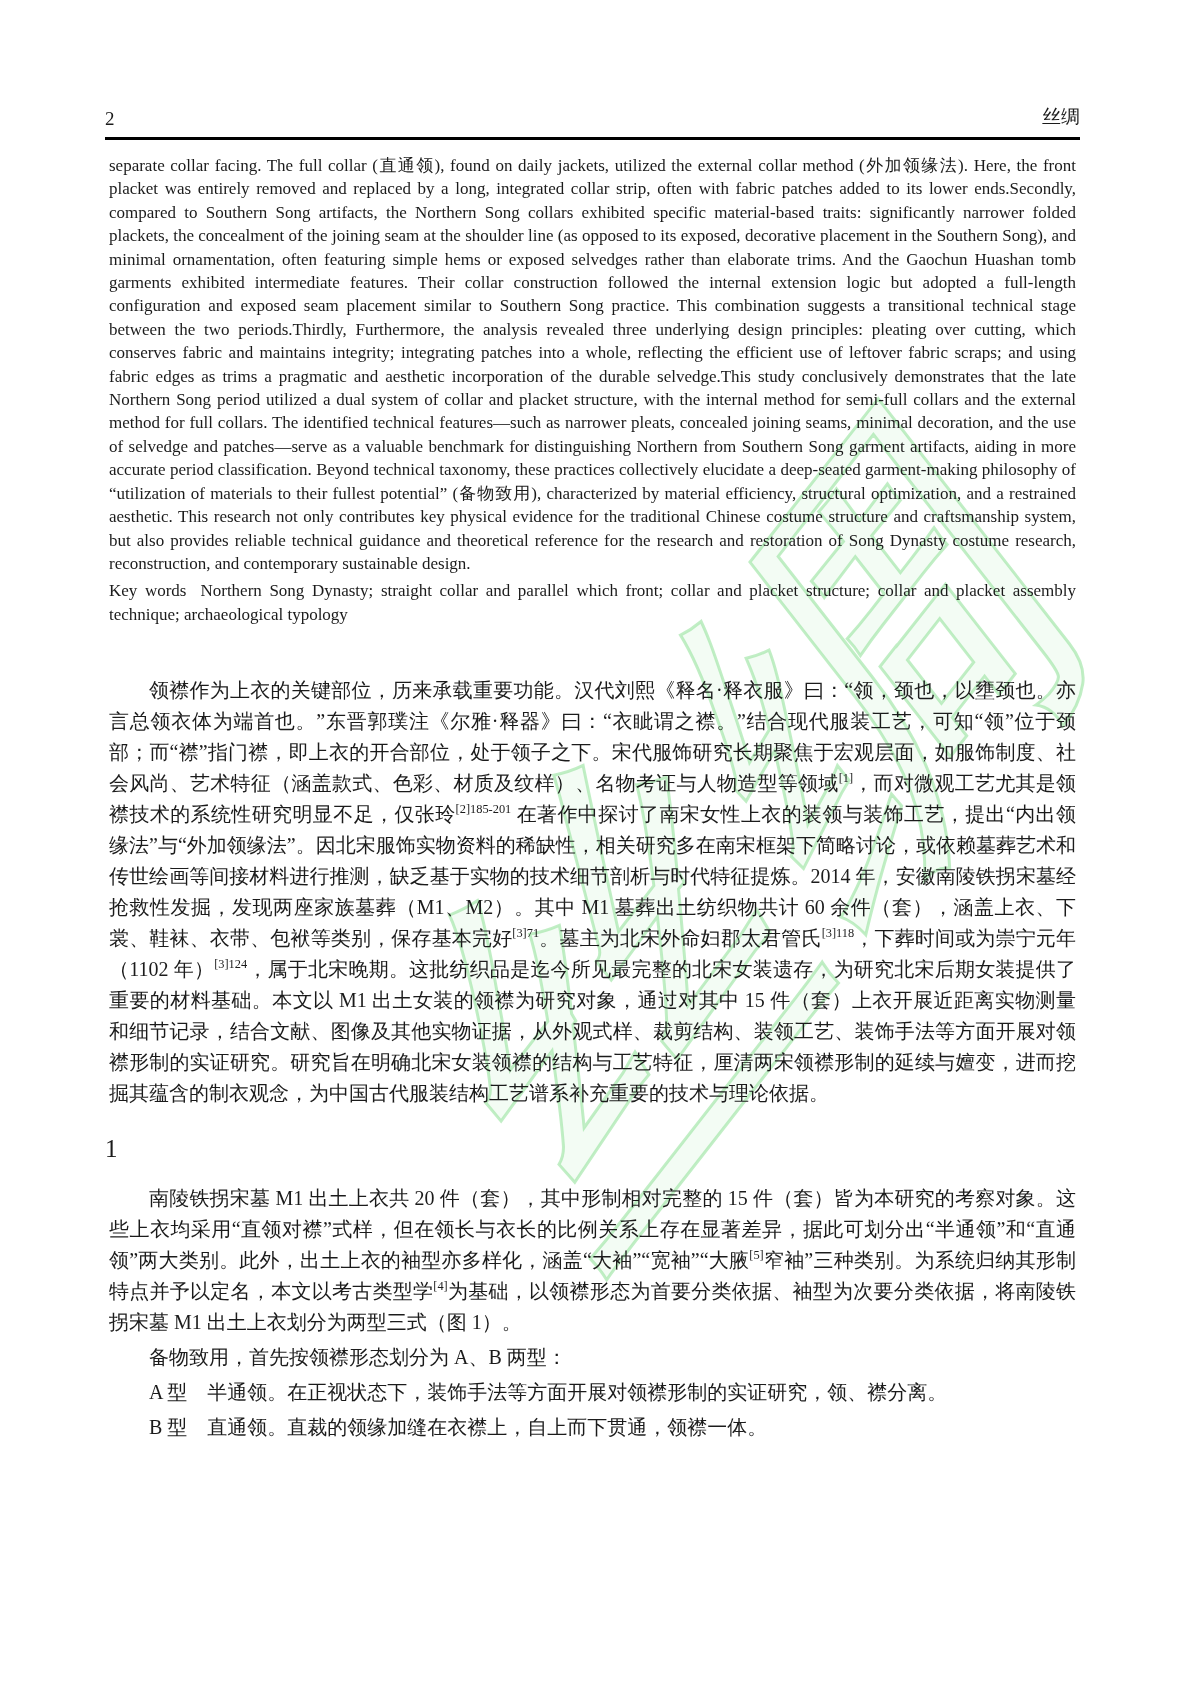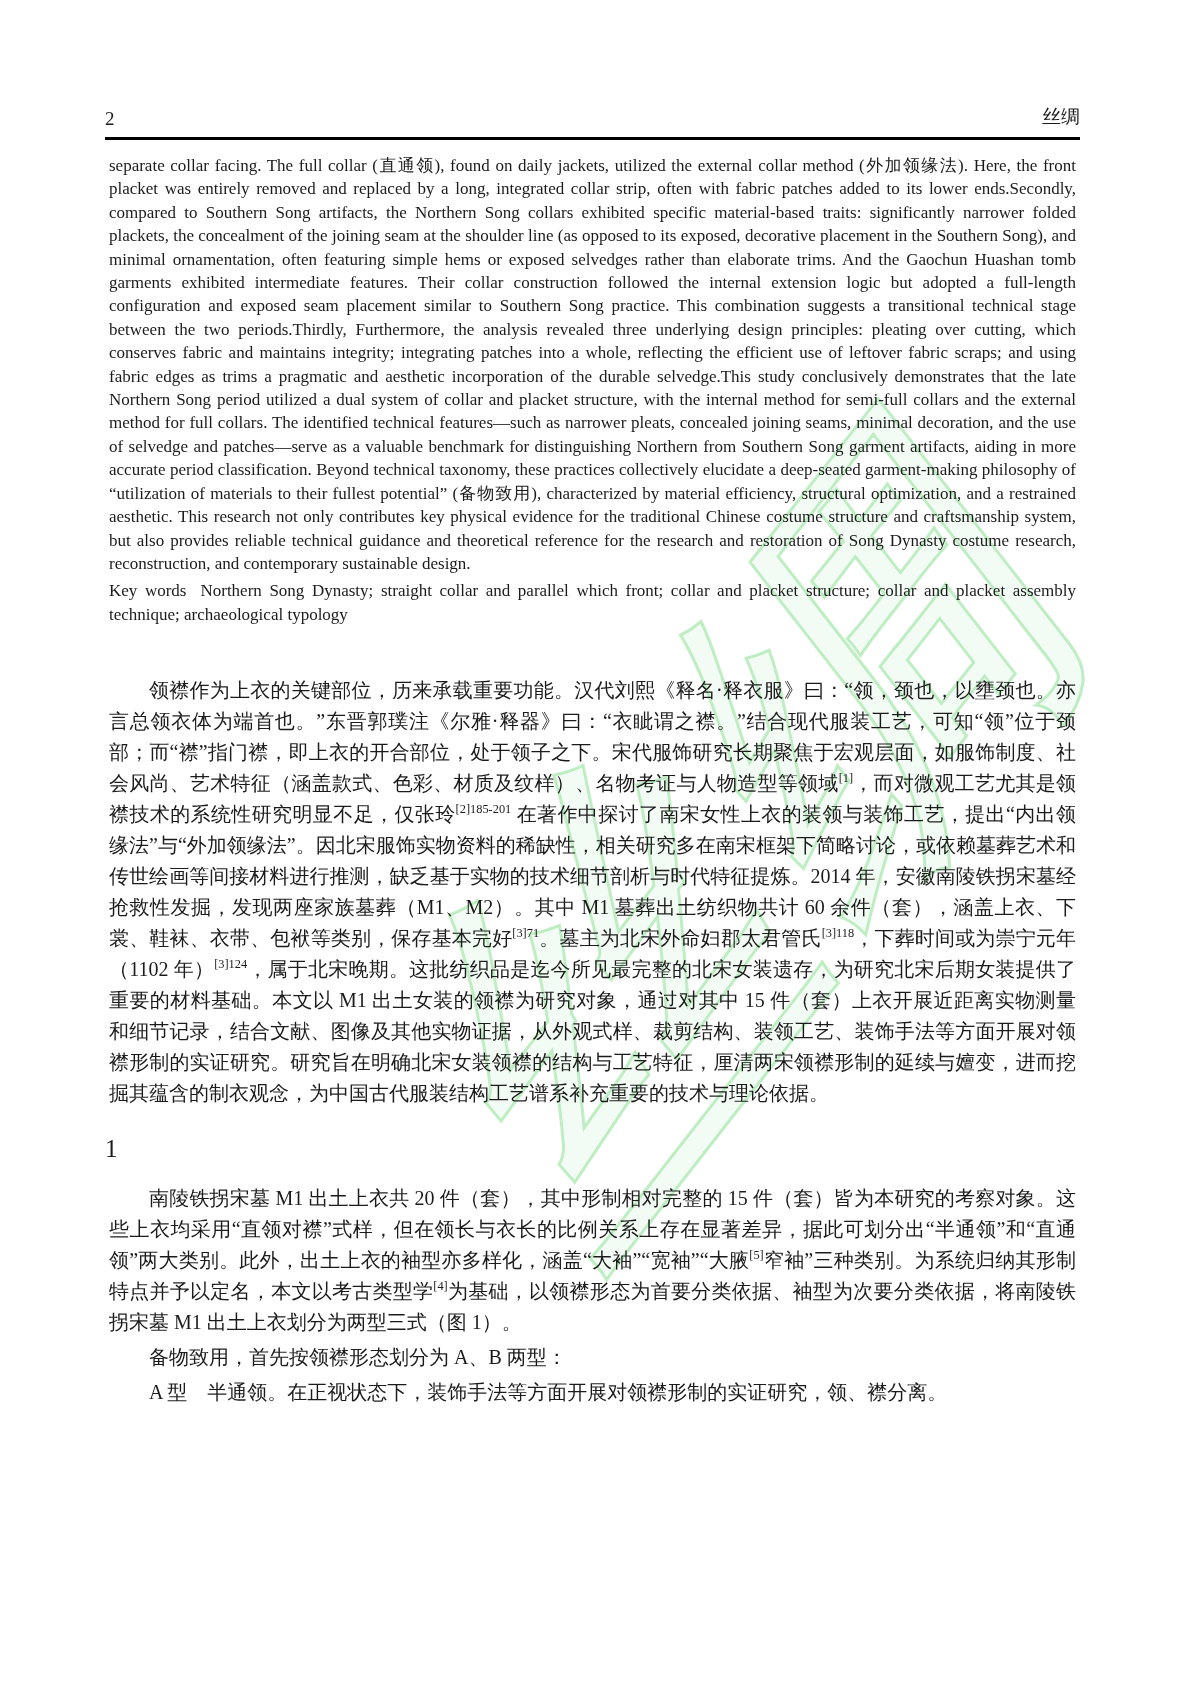--- a/index.html
+++ b/index.html
@@ -101,14 +101,15 @@
   <h2 class="section-heading">
     <span class="sec-num">1</span>
   </h2>
 
   <p class="zh indent">南陵铁拐宋墓 M1 出土上衣共 20 件（套），其中形制相对完整的 15 件（套）皆为本研究的考察对象。这些上衣均采用“直领对襟”式样，但在领长与衣长的比例关系上存在显著差异，据此可划分出“半通领”和“直通领”两大类别。此外，出土上衣的袖型亦多样化，涵盖“大袖”“宽袖”“大腋<sup>[5]</sup>窄袖”三种类别。为系统归纳其形制特点并予以定名，本文以考古类型学<sup>[4]</sup>为基础，以领襟形态为首要分类依据、袖型为次要分类依据，将南陵铁拐宋墓 M1 出土上衣划分为两型三式（图 1）。</p>
 
   <p class="zh indent">备物致用，首先按领襟形态划分为 A、B 两型：</p>
 
   <p class="zh indent">A 型　半通领。在正视状态下，装饰手法等方面开展对领襟形制的实证研究，领、襟分离。</p>
 
+  <p class="zh indent">B 型　直通领。直裁的领缘加缝在衣襟上，自上而下贯通，领襟一体。</p>
 
 </div>
 
 </body></html>

